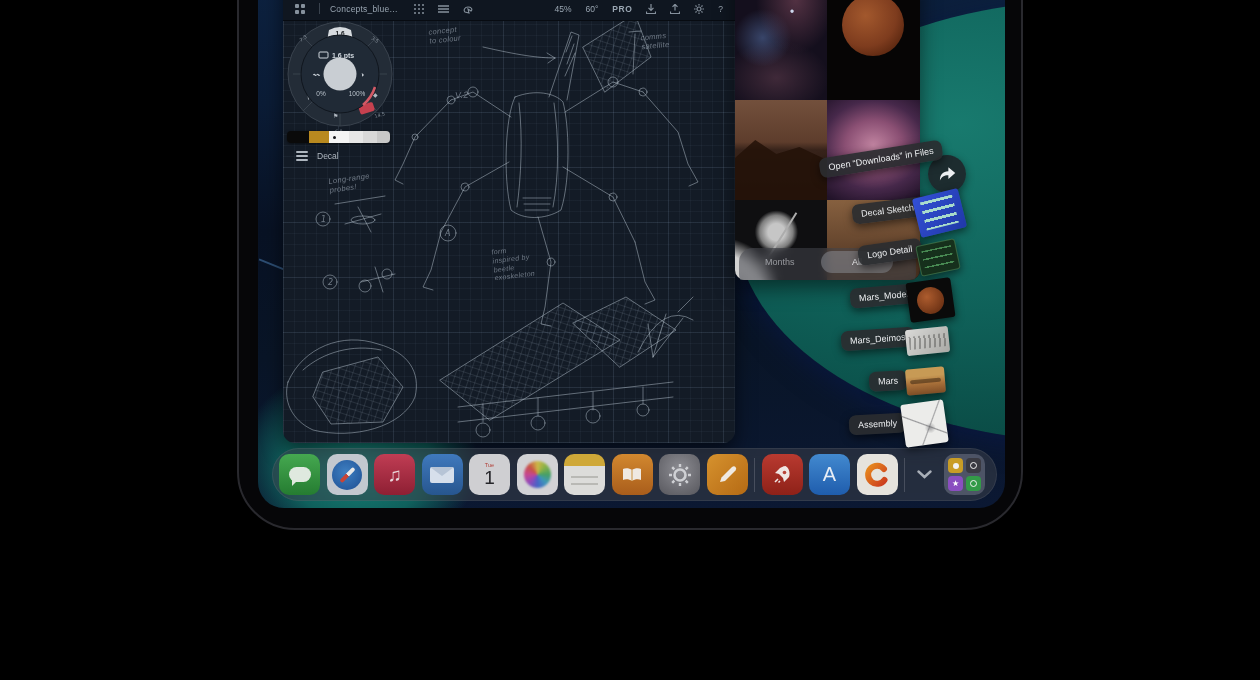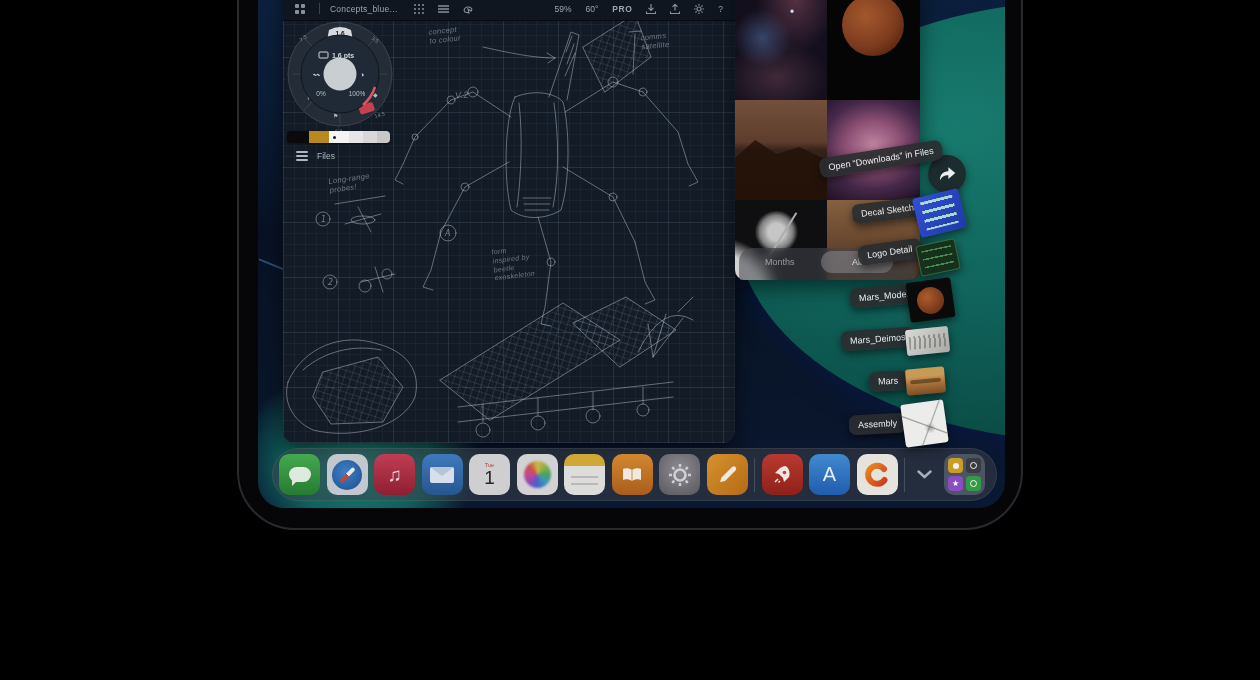--- a/index.html
+++ b/index.html
@@ -293,21 +293,21 @@
                   <path d="M0 2 H11 M0 5 H11 M0 8 H11"></path>
                 </g>
               </svg>
           </i>
           <i>
             <svg width="10" height="10" viewBox="0 0 10 10">
                 <path d="M2 8 C0 6 2 3 5 3 C8 3 10 5 8 7 L5 5 L6 9 Z" fill="none" stroke="#9aa6b2" stroke-width="1.1"></path>
               </svg>
           </i>
           <span class="ctb-right">
-            <span>59%</span>
+            <span>45%</span>
             <span>60°</span>
             <span class="pro">PRO</span>
             <i style="margin:0;">
               <svg width="10" height="10" viewBox="0 0 10 10">
                   <g stroke="#9aa6b2" stroke-width="1.2" fill="none">
                     <path d="M5 0 V6 M2.5 3.8 L5 6.3 L7.5 3.8 M0.5 7.5 V9.5 H9.5 V7.5"></path>
                   </g>
                 </svg>
             </i>
             <i style="margin:0;">
@@ -373,21 +373,21 @@
         <div style="width:20px;background:#b8891f;"></div>
         <div style="width:20px;background:#f4f4f4;"></div>
         <div style="width:14px;background:#e6e6e6;"></div>
         <div style="width:14px;background:#d8d8d8;"></div>
         <div style="width:13px;background:#c8c8c8;"></div>
       </div>
       <div class="cdot"></div>
 
       <div class="layers">
         <span class="hamb"></span>
-        <span>Files</span>
+        <span>Decal</span>
       </div>
     </div>
 
     <div class="pwin">
       <div class="pgrid">
         <div class="ph ph-neb1"></div>
         <div class="ph ph-marsglobe"></div>
         <div class="ph ph-butte"></div>
         <div class="ph ph-neb2"></div>
         <div class="ph ph-voyager"></div>

